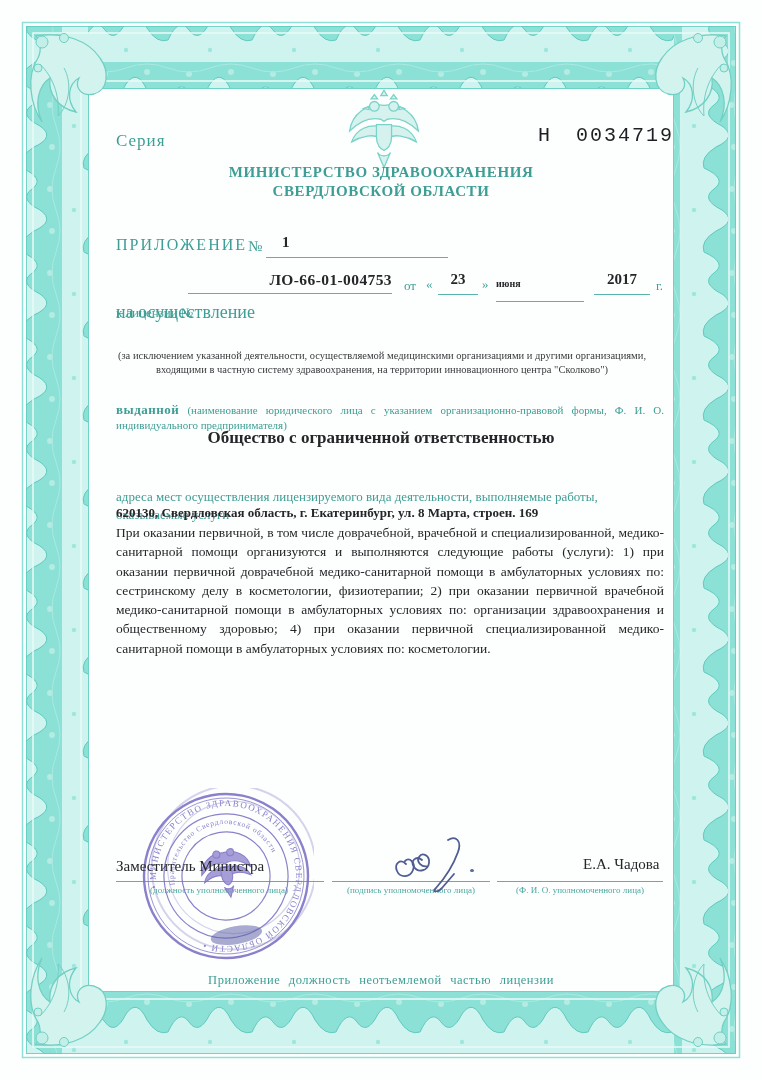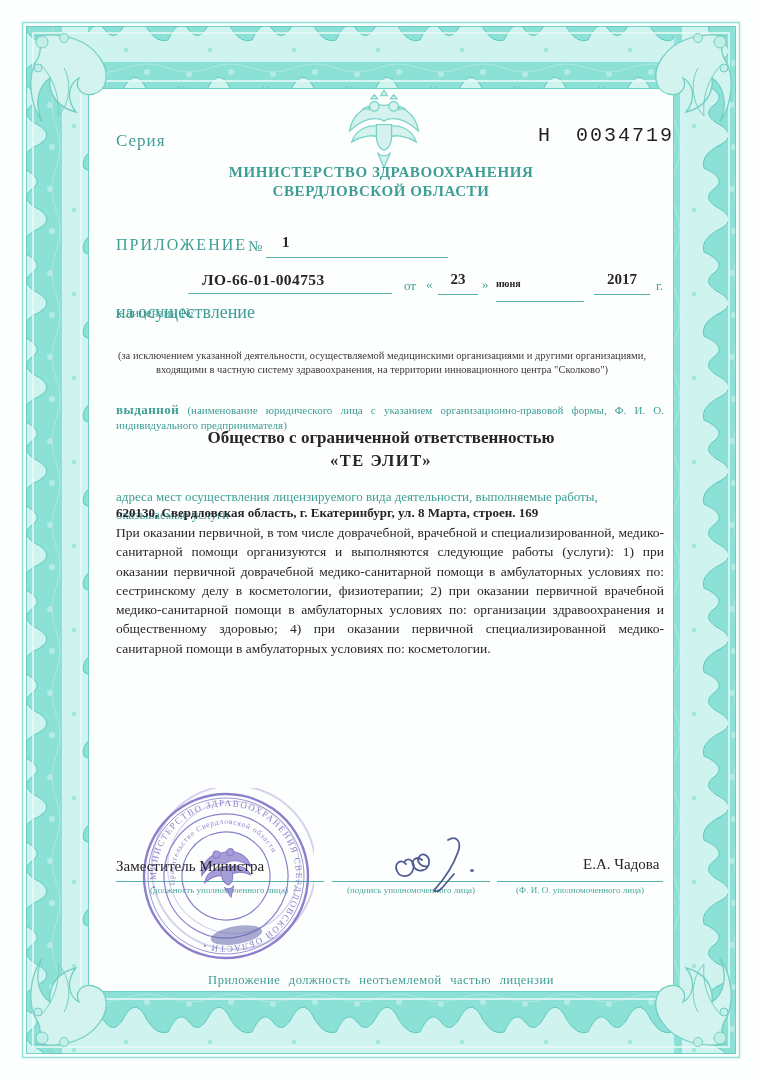--- a/index.html
+++ b/index.html
@@ -19,21 +19,21 @@
   .emblem{left:341px;top:86px;}
   .ministry{left:90px;top:163px;width:582px;font-size:15px;font-weight:bold;
             line-height:19px;letter-spacing:.6px;}
   .appendix-label{left:116px;top:236px;font-size:16px;letter-spacing:2px;}
   .appendix-no{left:248px;top:238px;font-size:15px;}
   .fill-line{border-bottom:1px solid #58b3aa;display:block;}
   .appendix-line{left:266px;top:234px;width:182px;height:24px;font-size:15px;font-weight:bold;
                  padding-left:16px;box-sizing:border-box;}
   .lic-prefix{left:116px;top:277px;font-size:13px;margin-top:28px;}
   .lic-line{left:188px;top:271px;width:204px;height:23px;font-size:15.5px;font-weight:bold;
-            padding-left:14px;box-sizing:border-box;letter-spacing:.4px;}
+            padding-left:14px;box-sizing:border-box;letter-spacing:.4px;text-align:right;}
   .lic-ot{left:404px;top:278px;font-size:13px;}
   .q-open{left:426px;top:276px;font-size:13px;}
   .day-line{left:438px;top:271px;width:40px;height:23px;font-size:15px;font-weight:bold;text-align:center;}
   .q-close{left:482px;top:276px;font-size:13px;}
   .month-line{left:496px;top:278px;width:88px;height:23px;font-size:10px;font-weight:bold;text-align:left;}
   .year-line{left:594px;top:271px;width:56px;height:23px;font-size:15px;font-weight:bold;text-align:center;}
   .g-suffix{left:656px;top:278px;font-size:13px;}
   .intro{left:116px;top:302px;font-size:18px;}
   .act-title{left:90px;top:327px;width:582px;font-size:17.5px;font-weight:bold;letter-spacing:1px;}
   .act-sub{left:106px;top:349px;width:552px;font-size:10.5px;line-height:13.5px;color:#3a3a3e;}
@@ -147,21 +147,20 @@
   <div class="abs teal g-suffix">г.</div>
 
   <div class="abs teal intro">на осуществление</div>
   <div class="abs center act-sub">(за исключением указанной деятельности, осуществляемой медицинскими организациями и другими организациями, входящими в частную систему здравоохранения, на территории инновационного центра "Сколково")</div>
 
   <div class="abs teal issued">
     <b>выданной</b>
     <span>(наименование юридического лица с указанием организационно-правовой формы, Ф. И. О. индивидуального предпринимателя)</span>
   </div>
   <div class="abs ink center org1">Общество с ограниченной ответственностью</div>
-  <div class="abs ink center org2">«ТЕ ЭЛИТ»</div>
 
   <div class="abs teal justify addr-label">адреса мест осуществления лицензируемого вида деятельности, выполняемые работы,</div>
   <div class="abs teal addr-label2">оказываемые услуги</div>
   <div class="abs ink address">620130, Свердловская область, г. Екатеринбург, ул. 8 Марта, строен. 169</div>
   <div class="abs ink justify works">При оказании первичной, в том числе доврачебной, врачебной и специализированной, медико-санитарной помощи организуются и выполняются следующие работы (услуги): 1) при оказании первичной доврачебной медико-санитарной помощи в амбулаторных условиях по: сестринскому делу в косметологии, физиотерапии; 2) при оказании первичной врачебной медико-санитарной помощи в амбулаторных условиях по: организации здравоохранения и общественному здоровью; 4) при оказании первичной специализированной медико-санитарной помощи в амбулаторных условиях по: косметологии.</div>
 
   <svg class="abs stamp" width="176" height="176" viewBox="0 0 176 176">
     <defs>
       <path id="ringOuter" d="M18,88 a70,70 0 1,1 140,0 a70,70 0 1,1 -140,0"></path>
       <path id="ringInner" d="M36,88 a52,52 0 1,1 104,0 a52,52 0 1,1 -104,0"></path>

